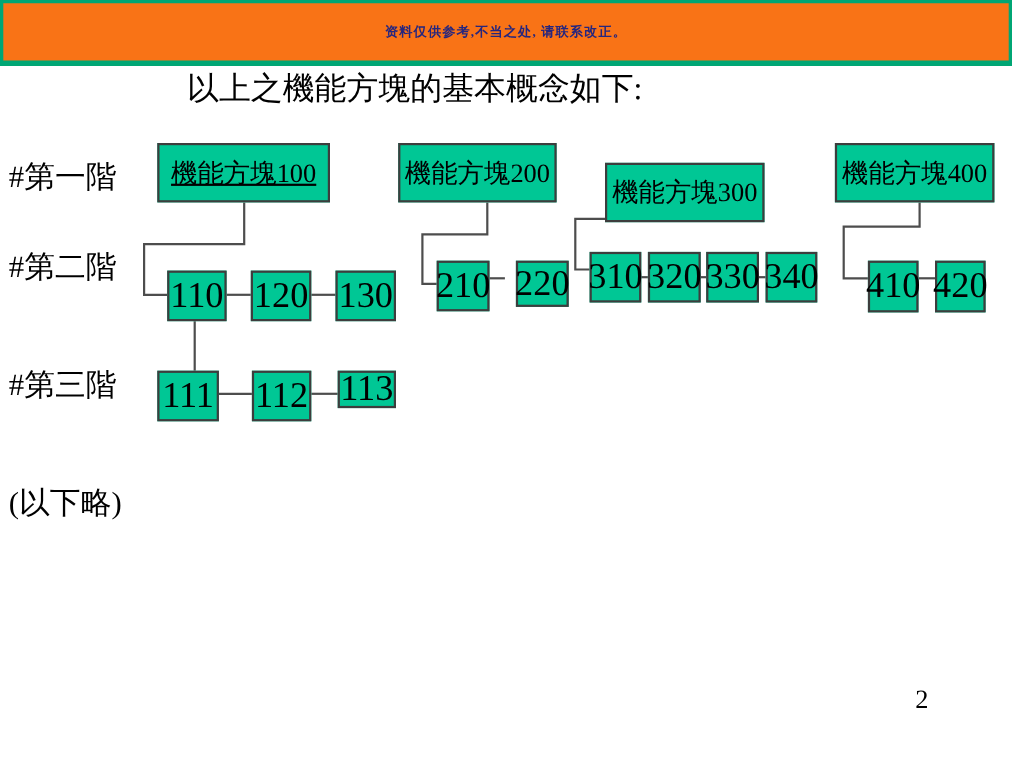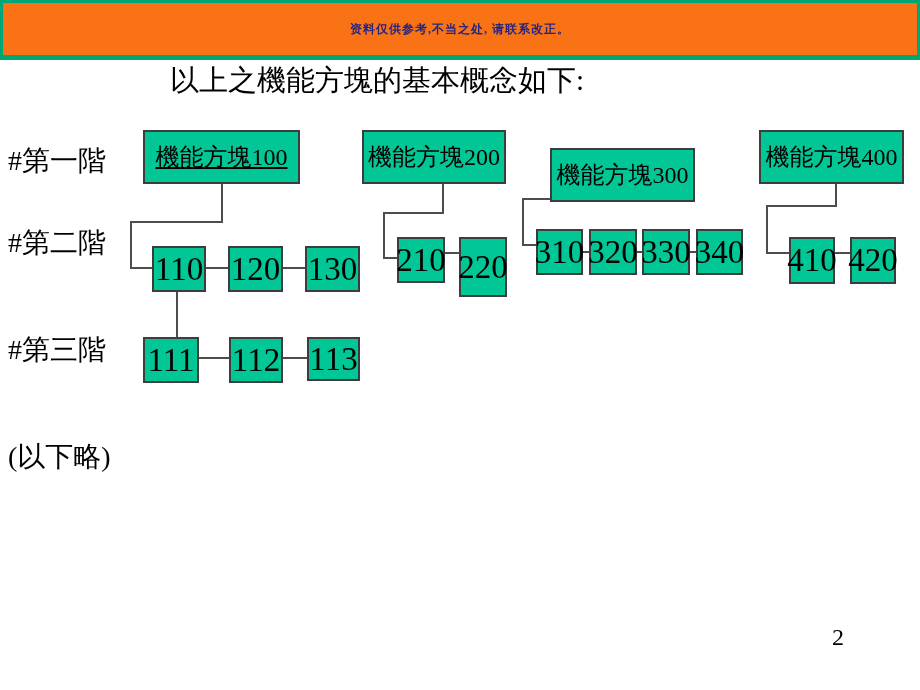--- a/index.html
+++ b/index.html
@@ -109,21 +109,21 @@
     </div>
   <div class="gbox num" style="left:228px;top:246px;width:55px;height:46px;">
       <span>120</span>
     </div>
   <div class="gbox num" style="left:305px;top:246px;width:55px;height:46px;">
       <span>130</span>
     </div>
   <div class="gbox num" style="left:397px;top:237px;width:48px;height:46px;">
       <span>210</span>
     </div>
-  <div class="gbox num" style="left:459px;top:237px;width:48px;height:60px;">
+  <div class="gbox num" style="left:469px;top:237px;width:48px;height:42px;">
       <span>220</span>
     </div>
   <div class="gbox num" style="left:536px;top:229px;width:47px;height:46px;">
       <span>310</span>
     </div>
   <div class="gbox num" style="left:589px;top:229px;width:48px;height:46px;">
       <span>320</span>
     </div>
   <div class="gbox num" style="left:642px;top:229px;width:48px;height:46px;">
       <span>330</span>
@@ -137,19 +137,19 @@
   <div class="gbox num" style="left:850px;top:237px;width:46px;height:47px;">
       <span>420</span>
     </div>
 
   <div class="gbox num" style="left:143px;top:337px;width:56px;height:46px;">
       <span>111</span>
     </div>
   <div class="gbox num" style="left:229px;top:337px;width:54px;height:46px;">
       <span>112</span>
     </div>
-  <div class="gbox num" style="left:307px;top:337px;width:53px;height:44px;">
+  <div class="gbox num" style="left:307px;top:337px;width:53px;height:34px;">
       <span>113</span>
     </div>
 
   <div class="page-number">2</div>
 
 </div>
 
 </body></html>

